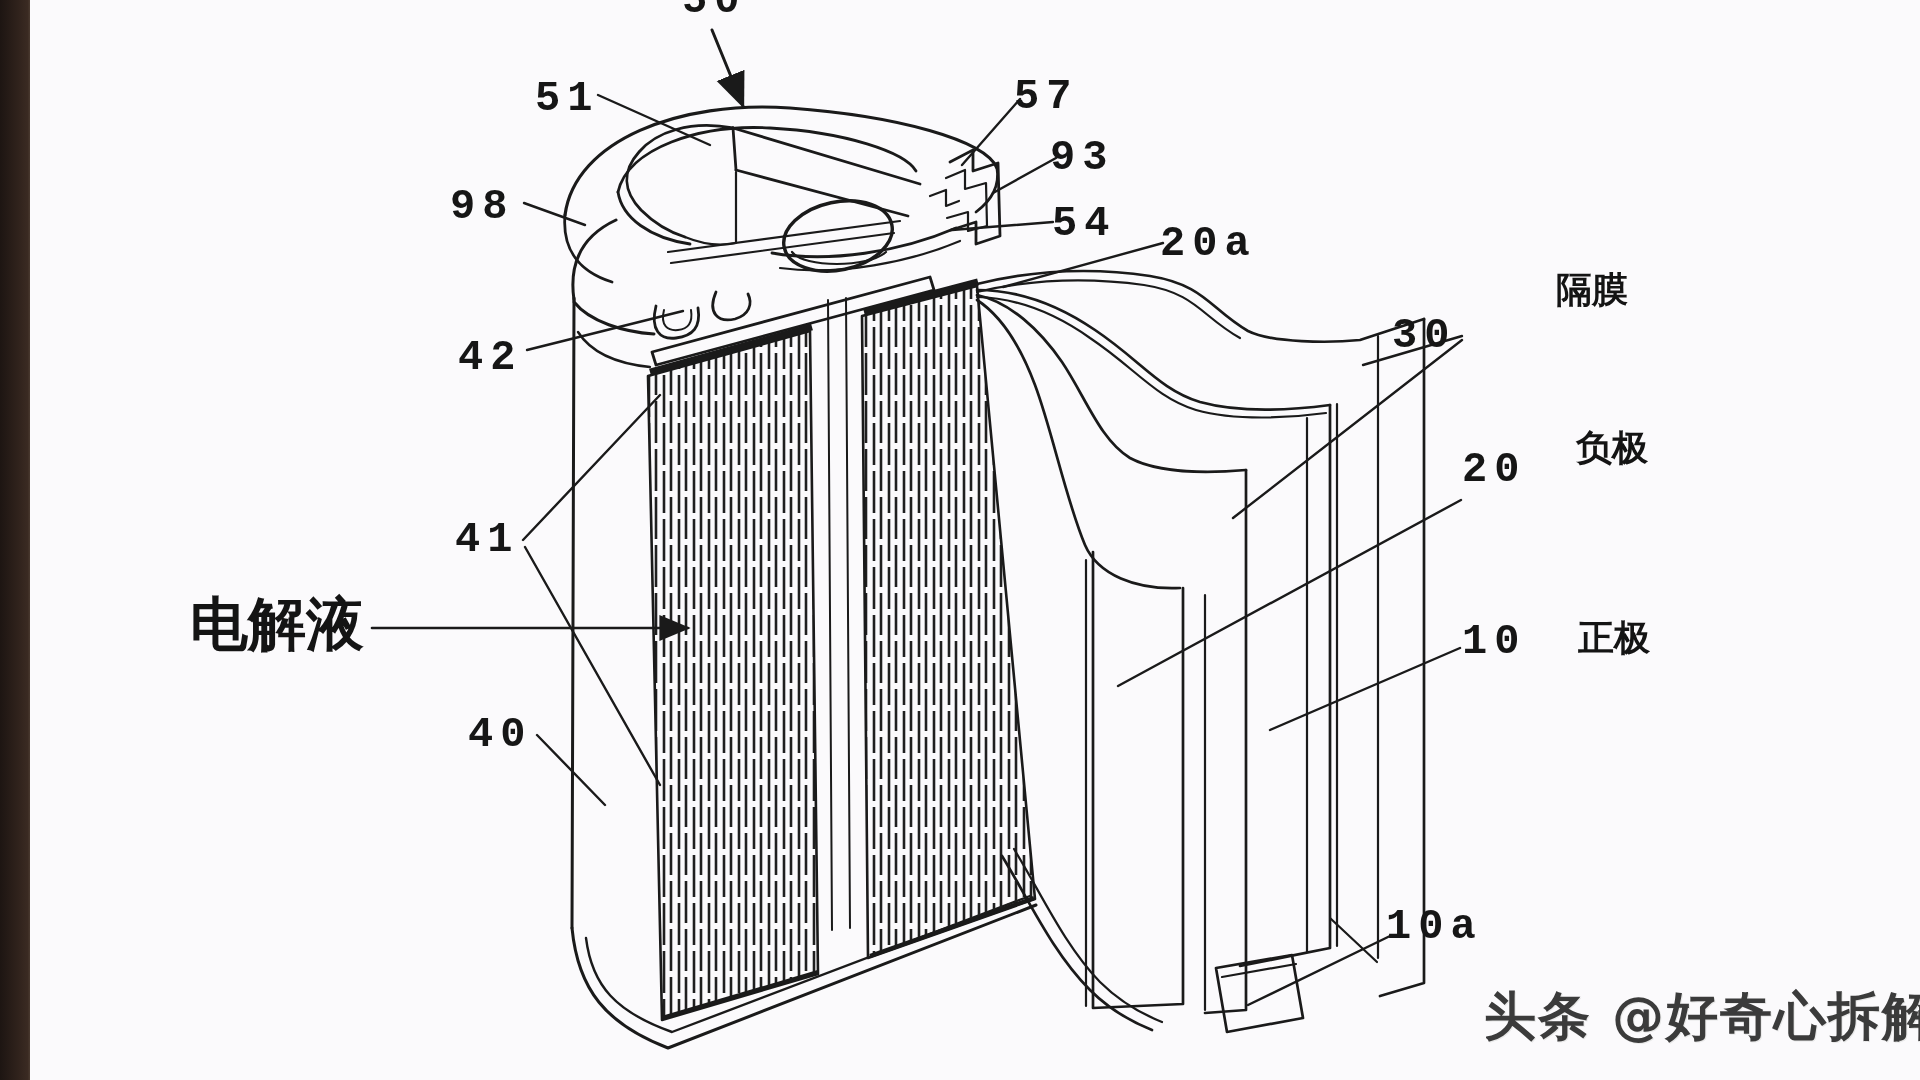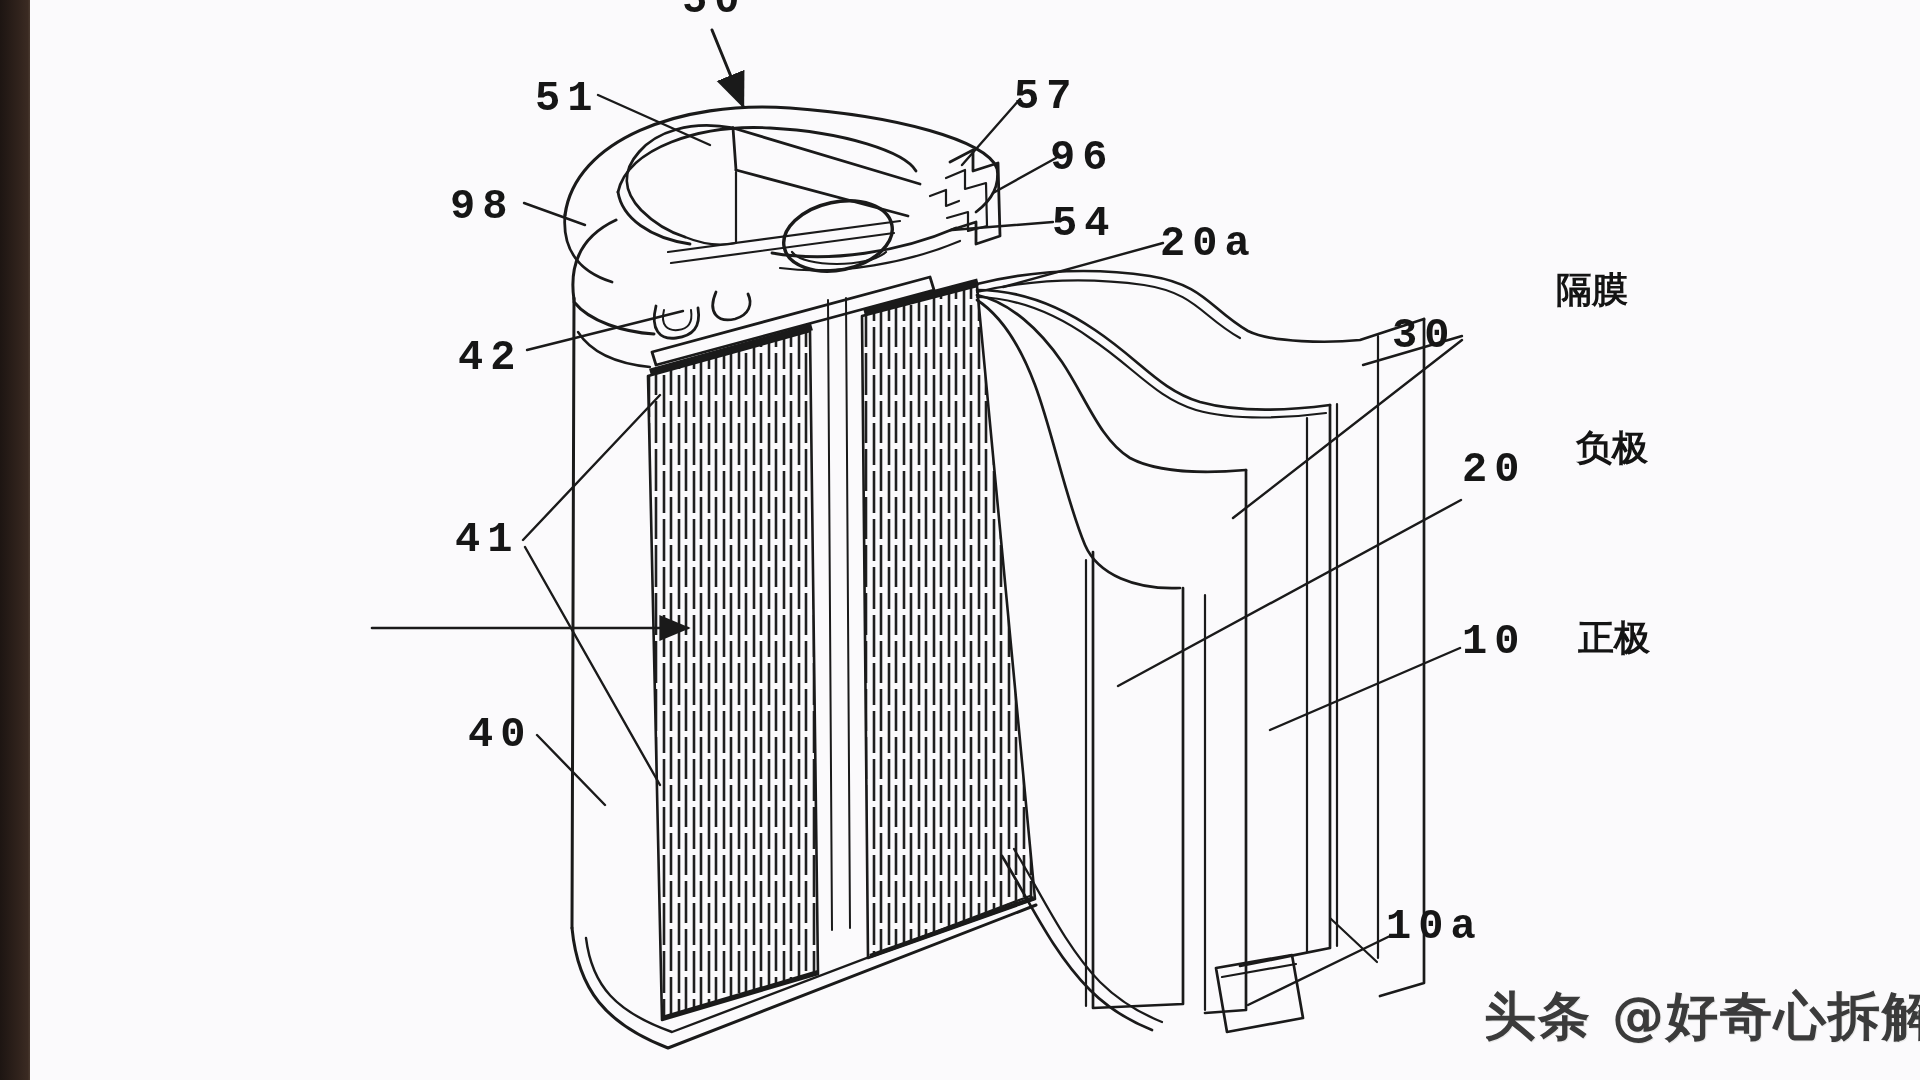--- a/index.html
+++ b/index.html
@@ -156,30 +156,31 @@
       <path d="M1460,648 L1270,730"></path>
       <path d="M1390,936 L1248,1005"></path>
       <path d="M372,628 L688,628" stroke-width="2.6" marker-end="url(#ah)"></path>
     </g>
   </svg>
 
   <div class="callout" style="left:682px;top:-20px">50</div>
   <div class="callout" style="left:535px;top:78px">51</div>
   <div class="callout" style="left:1014px;top:76px">57</div>
   <div class="callout" style="left:450px;top:186px">98</div>
-  <div class="callout" style="left:1050px;top:137px">96</div>
+  <div class="callout" style="left:1050px;top:137px">93</div>
   <div class="callout" style="left:1052px;top:203px">54</div>
   <div class="callout" style="left:1160px;top:223px">20a</div>
   <div class="callout" style="left:458px;top:337px">42</div>
   <div class="callout" style="left:1392px;top:315px">30</div>
   <div class="callout" style="left:455px;top:519px">41</div>
   <div class="callout" style="left:1462px;top:449px">20</div>
   <div class="callout" style="left:1462px;top:621px">10</div>
   <div class="callout" style="left:468px;top:714px">40</div>
   <div class="callout" style="left:1386px;top:906px">10a</div>
 
   <div class="cn" style="left:1556px;top:272px">隔膜</div>
   <div class="cn" style="left:1576px;top:430px">负极</div>
   <div class="cn" style="left:1578px;top:620px">正极</div>
+  <div class="cn" style="left:190px;top:596px;font-size:58px">电解液</div>
 
   <div id="watermark">头条 @好奇心拆解</div>
 
 </div>
 
 </body></html>

